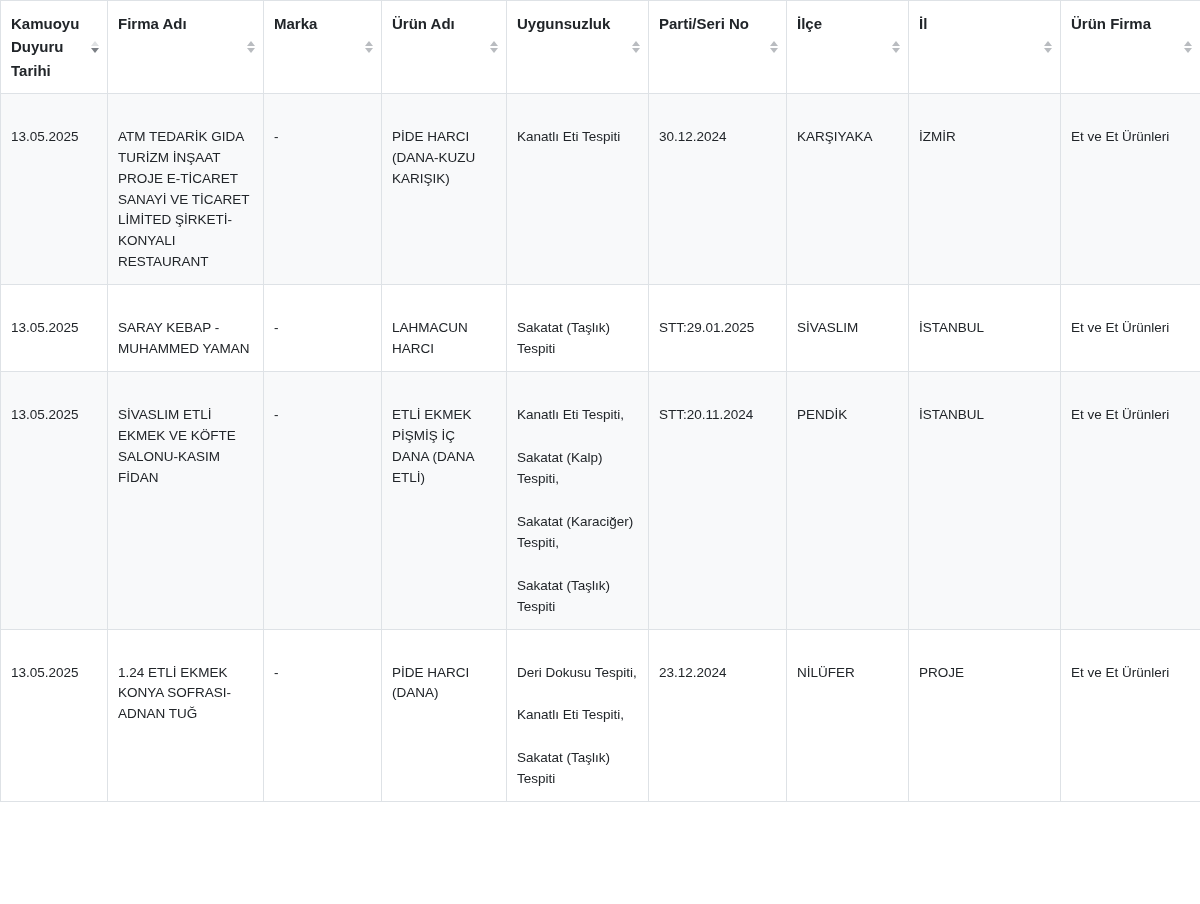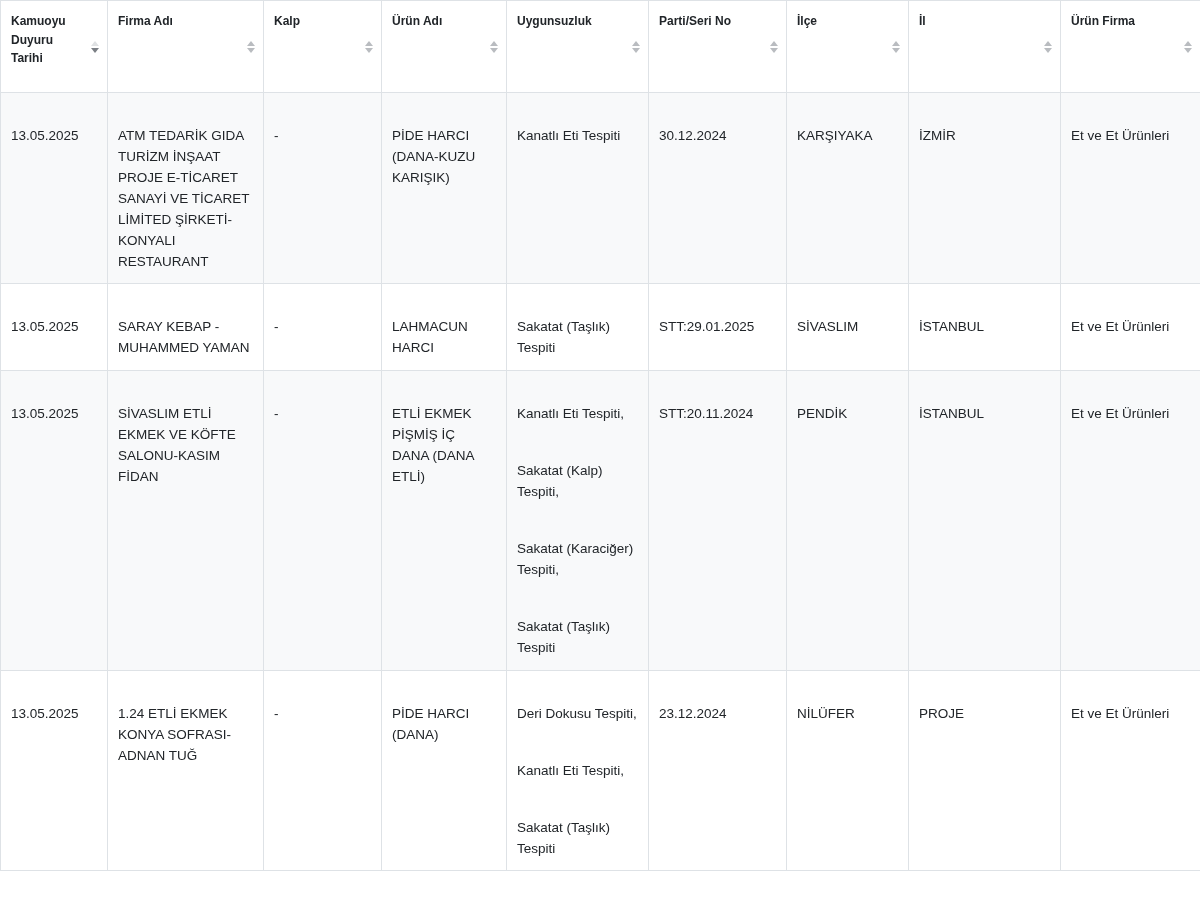--- a/index.html
+++ b/index.html
@@ -31,21 +31,21 @@
     line-height: 1.55;
   }
   table.data-table th:first-child,
   table.data-table td:first-child {
     border-left: 1px solid #dee2e6;
   }
   table.data-table thead th {
     border-top: 1px solid #dee2e6;
     background: #ffffff;
     font-weight: bold;
-    font-size: 12px;
+    font-size: 15px;
     text-align: left;
     position: relative;
     padding-right: 22px;
     height: 92px;
     vertical-align: top;
     padding-top: 11px;
     cursor: pointer;
     user-select: none;
   }
   .sort-icon {
@@ -58,21 +58,21 @@
     display: block;
   }
   .sort-icon svg { display: block; }
   tbody tr.row-alt td {
     background: #f8f9fa;
   }
   tbody tr.row-plain td {
     background: #ffffff;
   }
   .cell-block { display: block; margin-top: 22px; }
-  .cell-block + .cell-block { margin-top: 36px; }
+  .cell-block + .cell-block { margin-top: 22px; }
   .dash { color: #212529; }
 </style>
 </head>
 <body>
 
 <table class="data-table">
   <colgroup id="colgroup">
       <col style="width: 107px;">
       <col style="width: 156px;">
       <col style="width: 118px;">
@@ -90,21 +90,21 @@
               <polygon points="5,1 9,6 1,6" fill="#dfe1e3"></polygon>
               <polygon points="5,13 9,8 1,8" fill="#7b7f85"></polygon>
             </svg>
           </span></th>
         <th><span>Firma Adı</span><span class="sort-icon">
             <svg width="10" height="14" viewBox="0 0 10 14" aria-hidden="true">
               <polygon points="5,1 9,6 1,6" fill="#b9bcc0"></polygon>
               <polygon points="5,13 9,8 1,8" fill="#b9bcc0"></polygon>
             </svg>
           </span></th>
-        <th><span>Kalp</span><span class="sort-icon">
+        <th><span>Marka</span><span class="sort-icon">
             <svg width="10" height="14" viewBox="0 0 10 14" aria-hidden="true">
               <polygon points="5,1 9,6 1,6" fill="#b9bcc0"></polygon>
               <polygon points="5,13 9,8 1,8" fill="#b9bcc0"></polygon>
             </svg>
           </span></th>
         <th><span>Ürün Adı</span><span class="sort-icon">
             <svg width="10" height="14" viewBox="0 0 10 14" aria-hidden="true">
               <polygon points="5,1 9,6 1,6" fill="#b9bcc0"></polygon>
               <polygon points="5,13 9,8 1,8" fill="#b9bcc0"></polygon>
             </svg>

